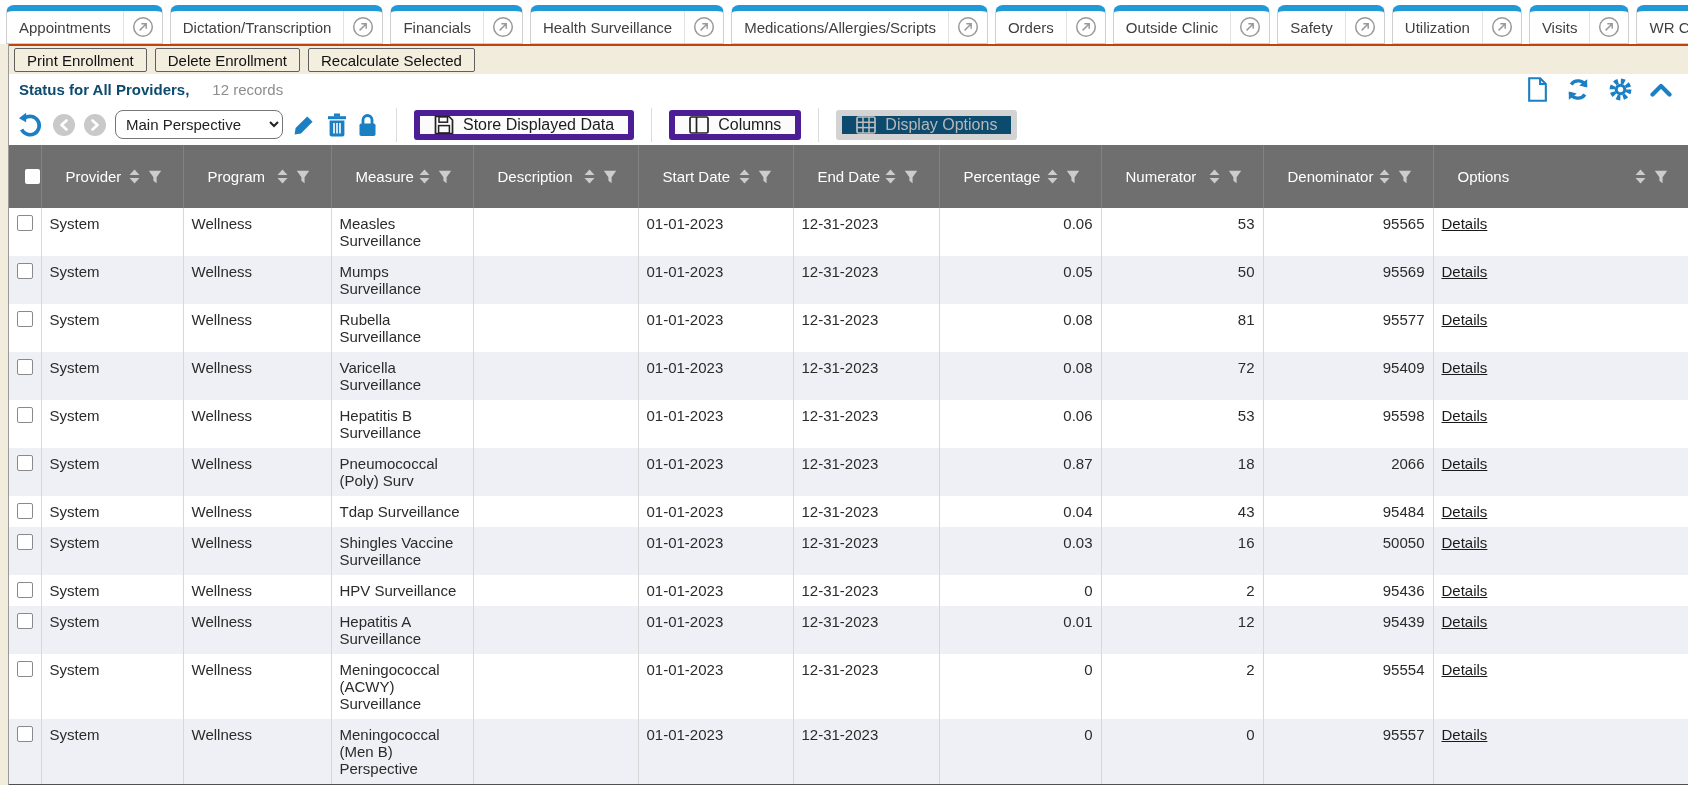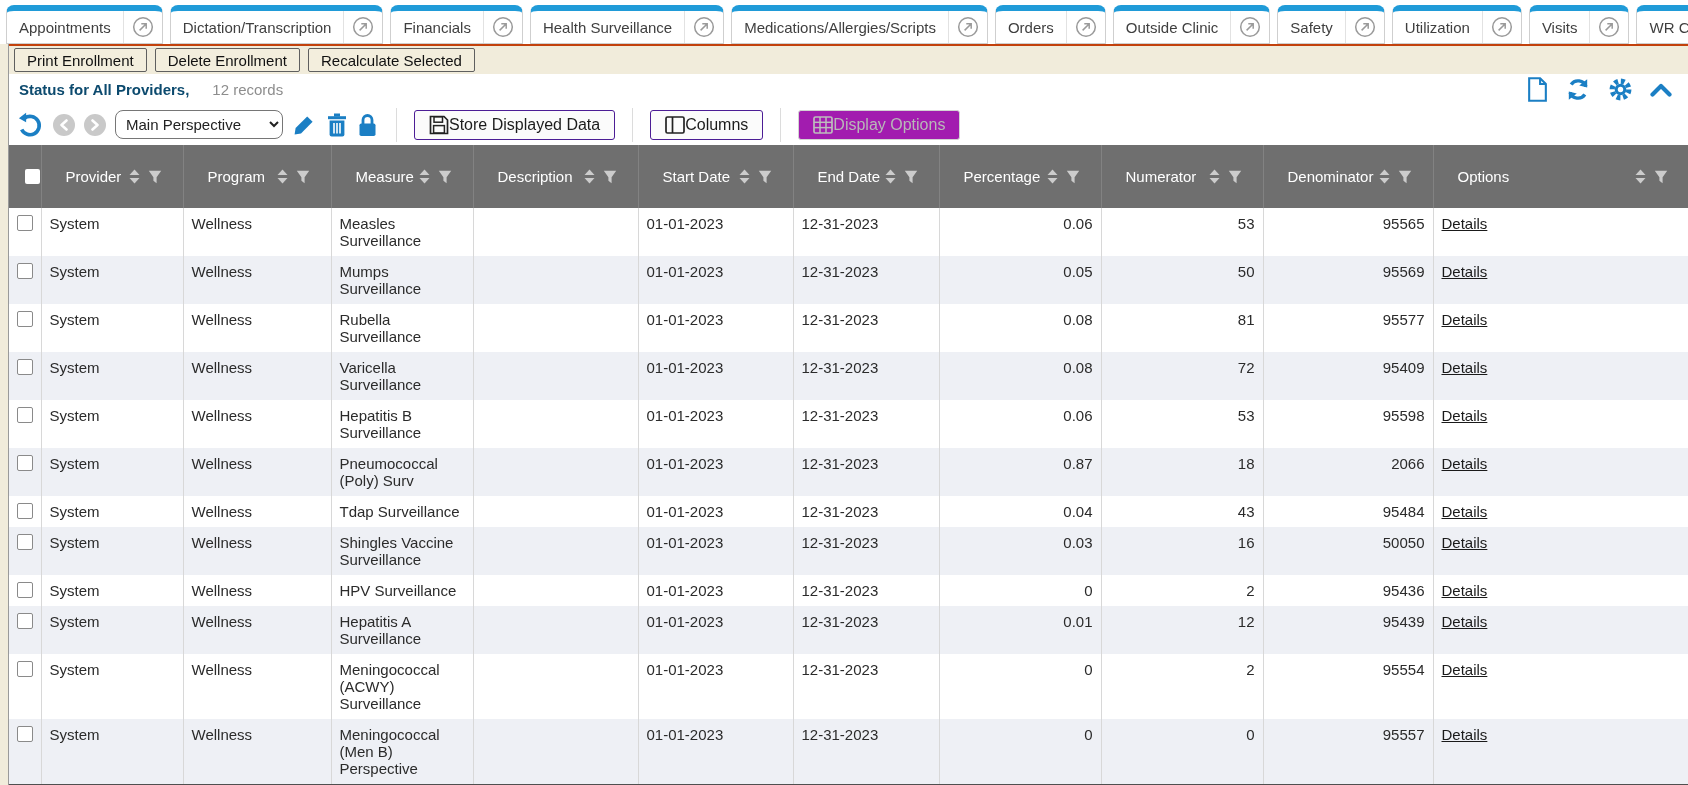--- a/index.html
+++ b/index.html
@@ -54,26 +54,26 @@
     padding-left:8px;box-sizing:border-box;
   }
   .icon-btn{display:inline-flex;align-items:center;cursor:pointer;background:none;border:none;padding:0;}
   .nav-circle{width:22px;height:22px;border-radius:50%;background:#c9c9c9;display:inline-flex;align-items:center;justify-content:center;}
   .perspective{
     height:29px;width:168px;font-family:"Liberation Sans",sans-serif;font-size:15px;color:#222;
     border:1px solid #767676;border-radius:8px;background:#fff;padding:2px 6px;
   }
   .vdiv{width:1px;height:34px;background:#dcdcdc;margin:0 8px;}
   .ctl-btn{
-    display:inline-flex;align-items:center;
+    display:inline-flex;align-items:center;gap:9px;
     font-family:"Liberation Sans",sans-serif;font-size:16px;color:#1c1c1c;
-    background:#fbfbfb;border:1px solid #4c1d95;border-radius:3px;
+    background:#fbfbfb;border:6px solid #4c1d95;border-radius:3px;
     padding:5px 14px;height:30px;box-sizing:border-box;cursor:pointer;
   }
-  .ctl-btn.disabled{color:#b8b8b8;border-color:#d3d3d3;background:#a21caf;cursor:default;}
+  .ctl-btn.disabled{color:#b8b8b8;border-color:#d3d3d3;background:#0c4a6e;cursor:default;}
   
   table.grid{border-collapse:collapse;table-layout:fixed;width:1680px;}
   .grid th{
     background:#6f6f6f;color:#fff;font-weight:normal;font-size:15px;
     height:31px;padding:16px;border-left:1px solid #828282;cursor:pointer;
   }
   .grid th:first-child{border-left:none;}
   .th-flex{display:flex;align-items:center;padding:0 5px 0 8px;}
   .th-label{flex:1;text-align:left;white-space:nowrap;overflow:hidden;}
   .th-icons{display:flex;align-items:center;gap:7px;flex:0 0 auto;}

